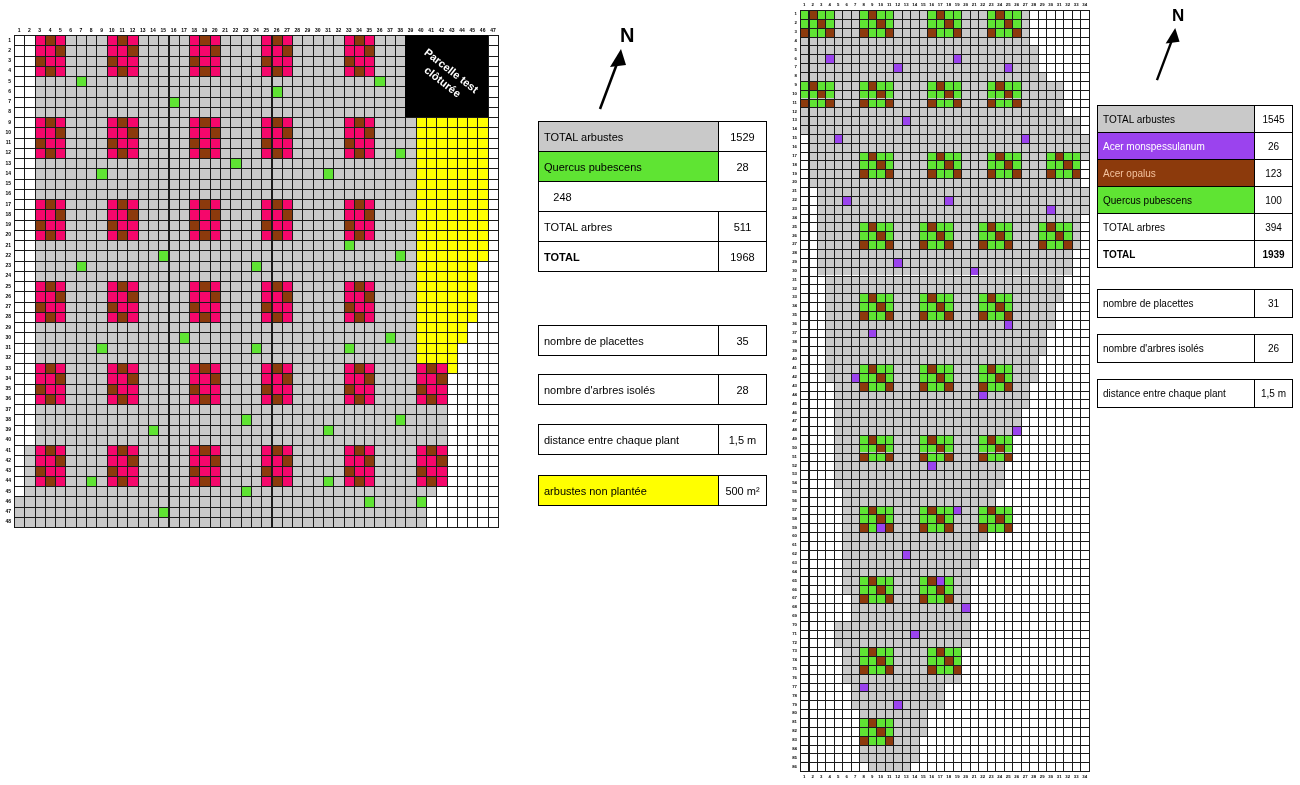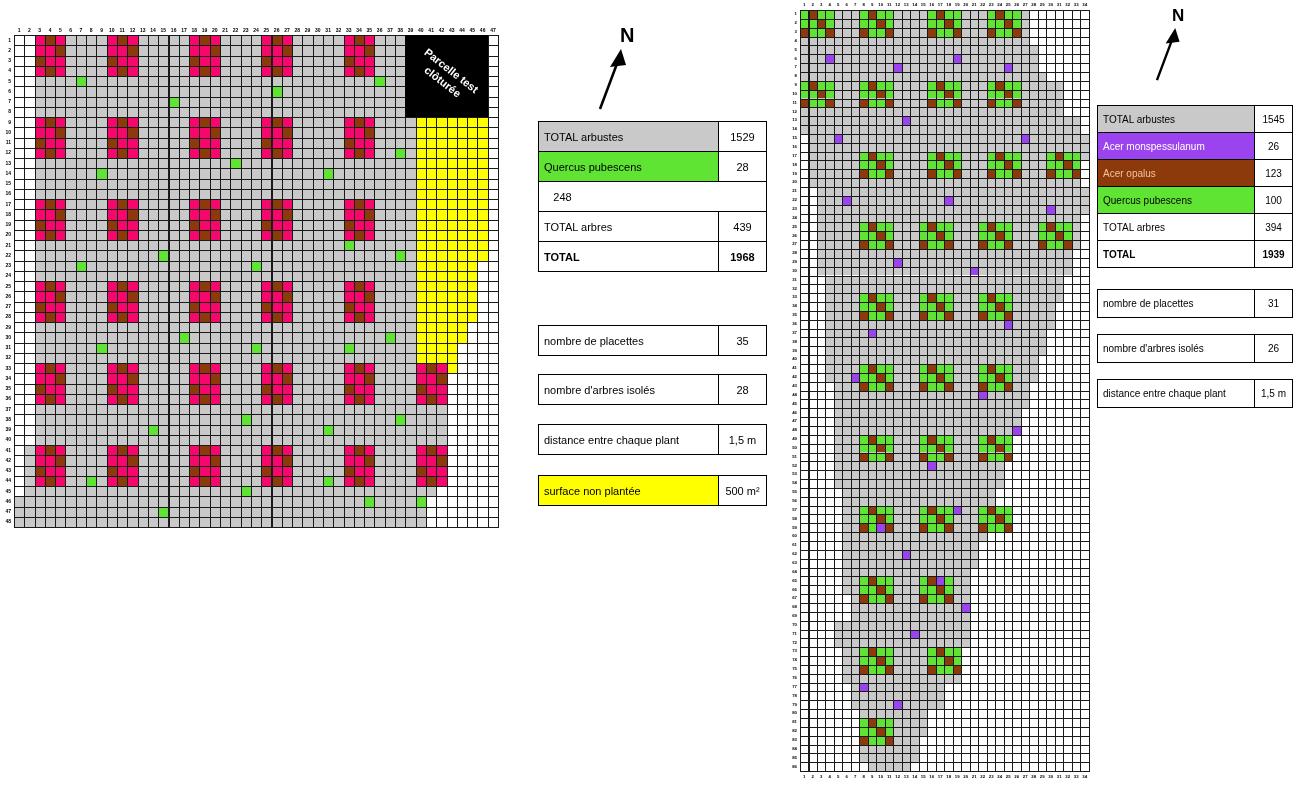--- a/index.html
+++ b/index.html
@@ -584,42 +584,42 @@
       </div>
       <div class="lrow" style="height: 31px;">
         <div class="lcell llab" style="width: 180px; background: rgb(95, 228, 51); color: rgb(0, 0, 0); font-size: 11px;">Quercus pubescens</div>
         <div class="lcell lval" style="width: 47px; font-size: 11px;">28</div>
       </div>
       <div class="lrow" style="height: 31px;">
         <div class="lcell lval" style="width: 47px; font-size: 11px;">248</div>
       </div>
       <div class="lrow" style="height: 31px;">
         <div class="lcell llab" style="width: 180px; background: rgb(255, 255, 255); color: rgb(0, 0, 0); font-size: 11px;">TOTAL arbres</div>
-        <div class="lcell lval" style="width: 47px; font-size: 11px;">439</div>
+        <div class="lcell lval" style="width: 47px; font-size: 11px;">511</div>
       </div>
       <div class="lrow" style="height: 31px;">
         <div class="lcell llab" style="width: 180px; background: rgb(255, 255, 255); color: rgb(0, 0, 0); font-size: 11px; font-weight: bold;">TOTAL</div>
-        <div class="lcell lval" style="width: 47px; font-size: 11px; font-weight: bold;">1968</div>
+        <div class="lcell lval" style="width: 47px; font-size: 11px; font-weight: normal;">1968</div>
       </div>
     </div>
   <div id="extrasLeft">
       <div class="xtable" style="position: absolute; left: 0px; top: 0px; width: 229px; height: 31px;">
         <div class="lcell llab" style="width: 180px; background: rgb(255, 255, 255); font-size: 11px;">nombre de placettes</div>
         <div class="lcell lval" style="width: 47px; font-size: 11px;">35</div>
       </div>
       <div class="xtable" style="position: absolute; left: 0px; top: 49px; width: 229px; height: 31px;">
         <div class="lcell llab" style="width: 180px; background: rgb(255, 255, 255); font-size: 11px;">nombre d'arbres isolés</div>
         <div class="lcell lval" style="width: 47px; font-size: 11px;">28</div>
       </div>
       <div class="xtable" style="position: absolute; left: 0px; top: 99px; width: 229px; height: 31px;">
         <div class="lcell llab" style="width: 180px; background: rgb(255, 255, 255); font-size: 11px;">distance entre chaque plant</div>
         <div class="lcell lval" style="width: 47px; font-size: 11px;">1,5 m</div>
       </div>
       <div class="xtable" style="position: absolute; left: 0px; top: 150px; width: 229px; height: 31px;">
-        <div class="lcell llab" style="width: 180px; background: rgb(255, 255, 0); font-size: 11px;">surface non plantée</div>
+        <div class="lcell llab" style="width: 180px; background: rgb(255, 255, 0); font-size: 11px;">arbustes non plantée</div>
         <div class="lcell lval" style="width: 47px; font-size: 11px;">500 m²</div>
       </div>
     </div>
 
   <div class="map" id="rightMap">
       <div class="glab" style="position: absolute; left: 14px; top: 0px; width: 8.5px; height: 8px; font-size: 4.3px;">1</div>
       <div class="glab" style="position: absolute; left: 14px; top: 772.1px; width: 8.5px; height: 8px; font-size: 4.3px;">1</div>
       <div class="glab" style="position: absolute; left: 22.5px; top: 0px; width: 8.5px; height: 8px; font-size: 4.3px;">2</div>
       <div class="glab" style="position: absolute; left: 22.5px; top: 772.1px; width: 8.5px; height: 8px; font-size: 4.3px;">2</div>
       <div class="glab" style="position: absolute; left: 31px; top: 0px; width: 8.5px; height: 8px; font-size: 4.3px;">3</div>

